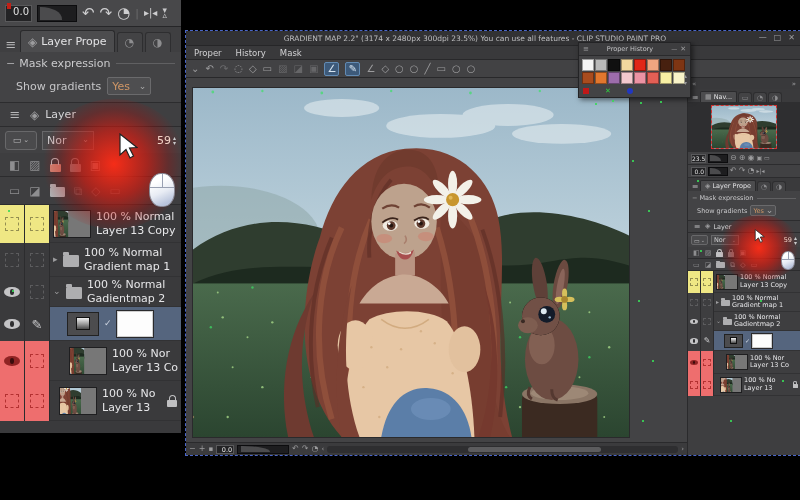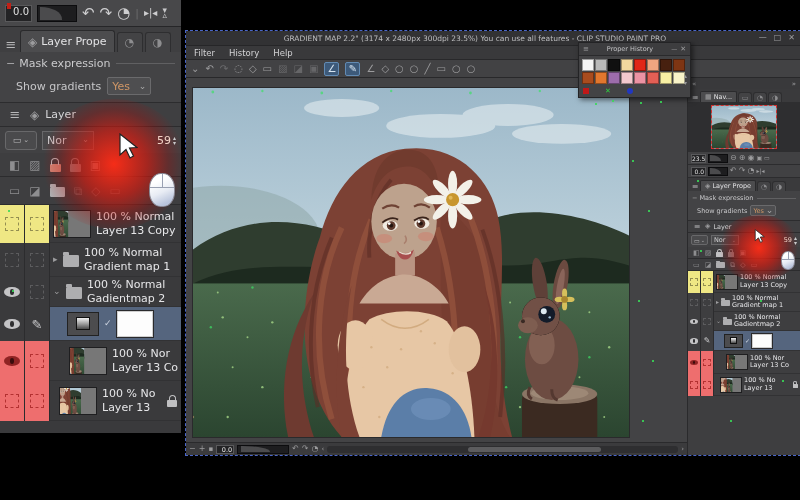--- a/index.html
+++ b/index.html
@@ -314,23 +314,23 @@
   <div class="titlebar">
     <div class="title">GRADIENT MAP 2.2" (3174 x 2480px 300dpi 23.5%)  You can use all features - CLIP STUDIO PAINT PRO</div>
     <div class="wctl">
       <span class="icon">—</span>
       <span class="icon">□</span>
       <span class="icon">✕</span>
     </div>
   </div>
 
   <div class="menubar">
-    <span>Filter</span>
+    <span>Proper</span>
     <span>History</span>
-    <span>Help</span>
+    <span>Mask</span>
   </div>
 
   <div class="toolbar">
     <span class="icon">⌄</span>
     <span class="icon">↶</span>
     <span class="icon" style="opacity:.45">↷</span>
     <span class="icon">◌</span>
     <span class="icon">◇</span>
     <span class="icon">▭</span>
     <span class="icon" style="opacity:.4">▨</span>

